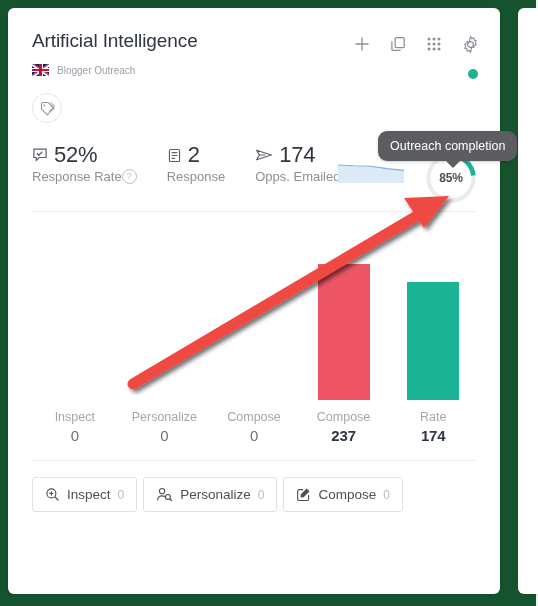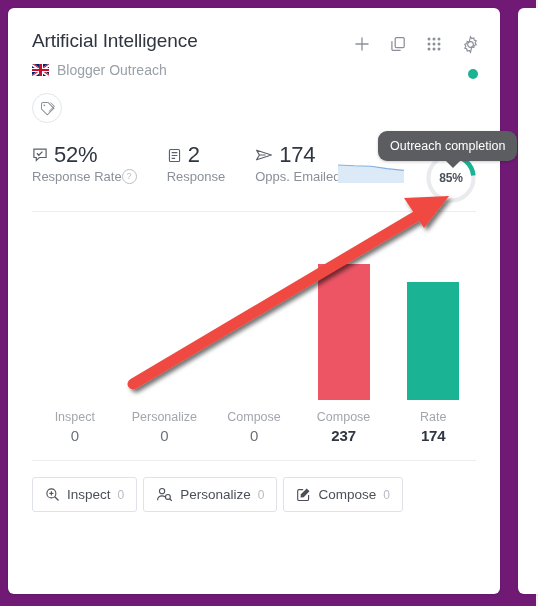--- a/index.html
+++ b/index.html
@@ -9,21 +9,21 @@
     width: 538px;
     height: 606px;
     overflow: hidden;
     font-family: "Liberation Sans", sans-serif;
     -webkit-font-smoothing: antialiased;
   }
   #stage {
     position: relative;
     width: 536px;
     height: 606px;
-    background: #701a75;
+    background: #14532d;
   }
 
   
   .card {
     position: absolute;
     left: 8px;
     top: 8px;
     width: 492px;
     height: 586px;
     background: #ffffff;
@@ -95,21 +95,21 @@
   .flag .d1 { width: 24px; height: 2.6px; background:#fff; top:4.6px; left:-3px; transform: rotate(35deg); transform-origin:center;}
   .flag .d2 { width: 24px; height: 2.6px; background:#fff; top:4.6px; left:-3px; transform: rotate(-35deg); transform-origin:center;}
   .flag .d3 { width: 24px; height: 1.4px; background:#C8102E; top:5.2px; left:-3px; transform: rotate(35deg); transform-origin:center;}
   .flag .d4 { width: 24px; height: 1.4px; background:#C8102E; top:5.2px; left:-3px; transform: rotate(-35deg); transform-origin:center;}
   .flag .hw { width:17px; height:4px; background:#fff; top:4px; left:0;}
   .flag .vw { width:4px; height:12px; background:#fff; top:0; left:6.5px;}
   .flag .hr { width:17px; height:2.4px; background:#C8102E; top:4.8px; left:0;}
   .flag .vr { width:2.4px; height:12px; background:#C8102E; top:0; left:7.3px;}
 
   .sub-text {
-    font-size: 14px;
+    font-size: 10px;
     color: #9aa0a8;
   }
   .status-dot {
     position: absolute;
     right: 22px;
     top: 61px;
     width: 10px; height: 10px;
     border-radius: 50%;
     background: #1ab394;
   }

